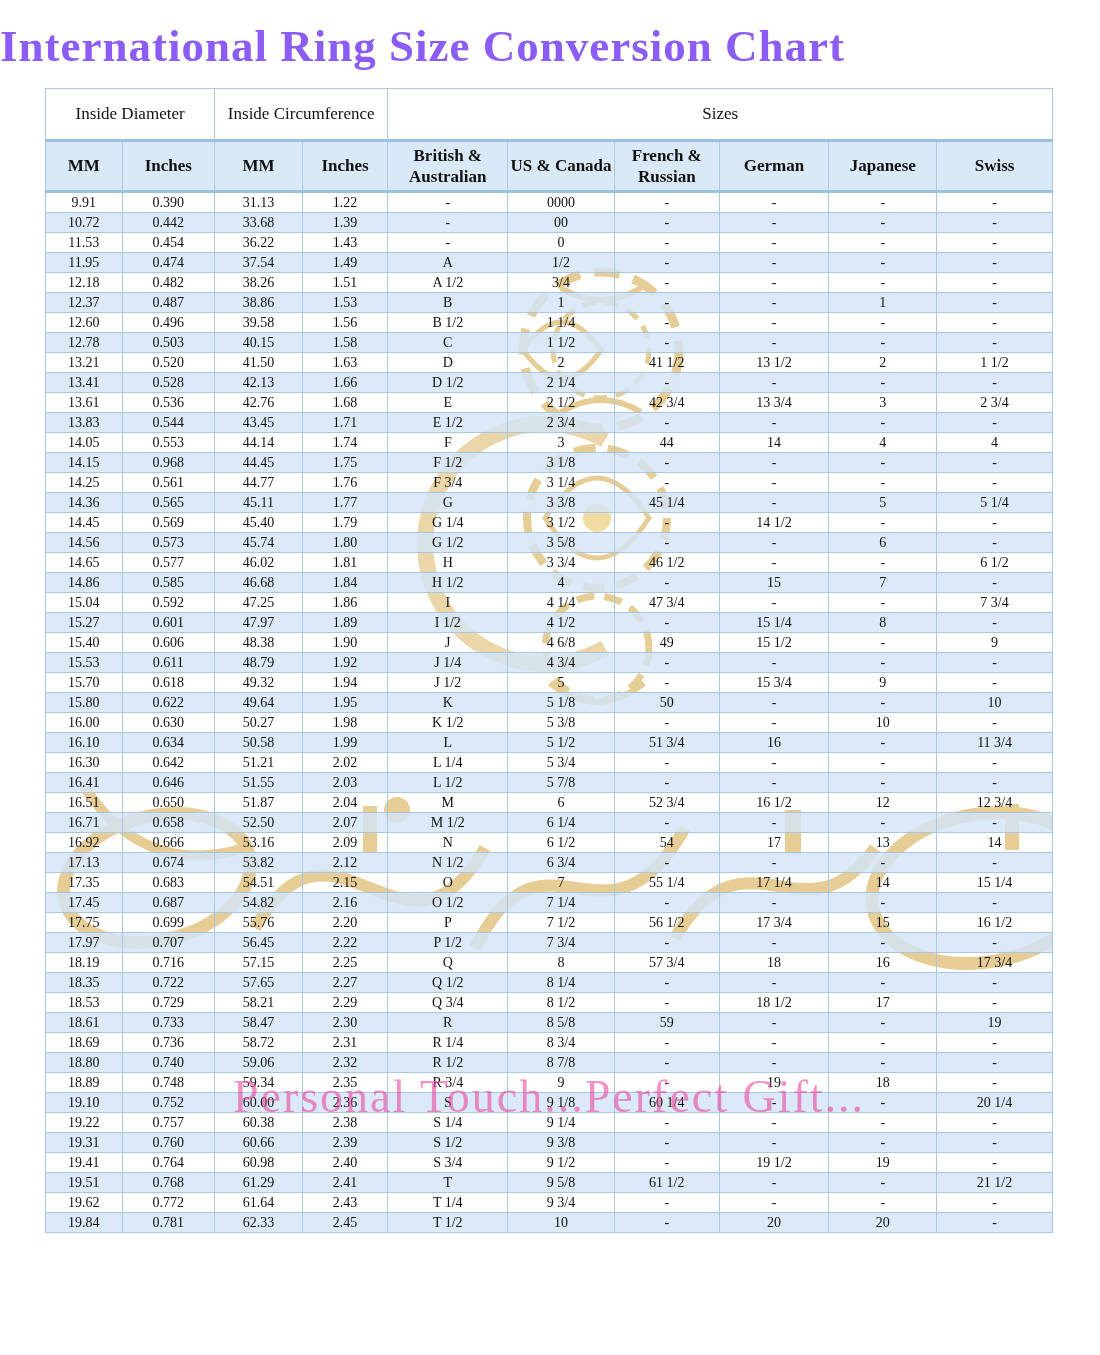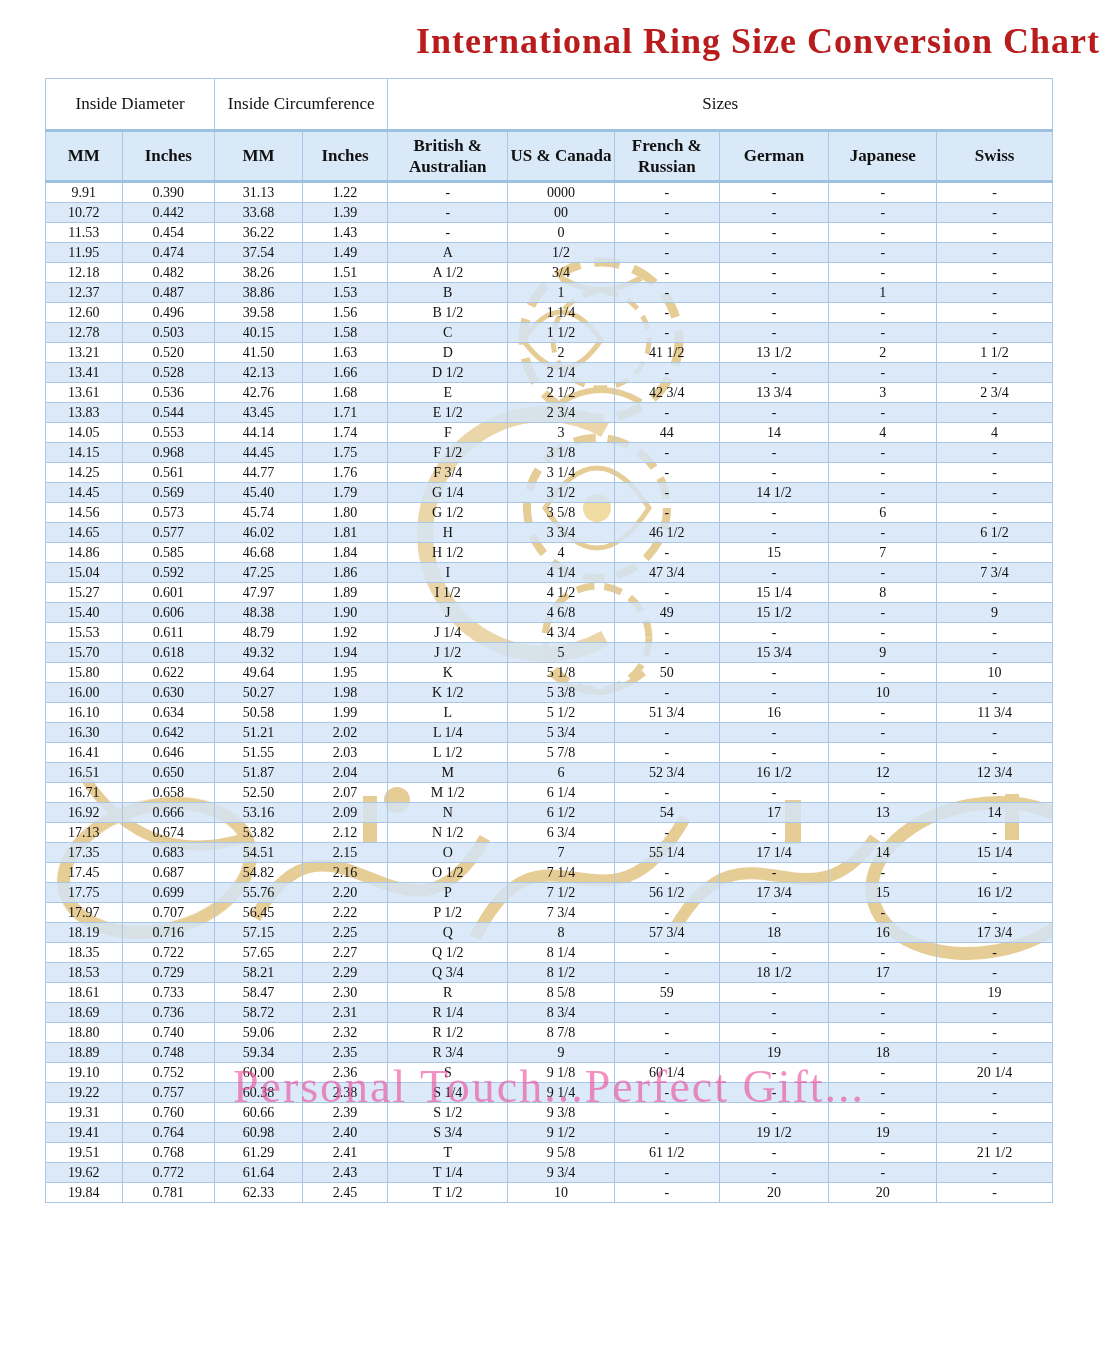--- a/index.html
+++ b/index.html
@@ -2,21 +2,21 @@
 <html><head>
 <meta charset="utf-8">
 <style>
   html,body{margin:0;padding:0;}
   body{
     width:1100px;height:1355px;background:#ffffff;
     font-family:"Liberation Serif","DejaVu Serif",serif;color:#111;
     overflow:hidden;
   }
   h1{
-    text-align:right;font-size:36px;font-weight:bold;color:#b91c1c;
+    text-align:left;font-size:45px;font-weight:bold;color:#8b5cf6;
     margin:20px 0 16px 0;letter-spacing:1px;
   }
   .table-wrap{position:relative;width:1008px;margin-left:45px;}
   table{
     width:100%;border-collapse:collapse;table-layout:fixed;
     position:relative;z-index:1;
   }
   th,td{border:1px solid #a9c7e5;text-align:center;padding:0;}
   thead tr.group th{
     height:50px;font-size:17px;font-weight:normal;background:rgba(255,255,255,0.95);
@@ -286,20 +286,32 @@
           <td>44.77</td>
           <td>1.76</td>
           <td>F 3/4</td>
           <td>3 1/4</td>
           <td>-</td>
           <td>-</td>
           <td>-</td>
           <td>-</td>
         </tr>
         <tr>
+          <td>14.36</td>
+          <td>0.565</td>
+          <td>45.11</td>
+          <td>1.77</td>
+          <td>G</td>
+          <td>3 3/8</td>
+          <td>45 1/4</td>
+          <td>-</td>
+          <td>5</td>
+          <td>5 1/4</td>
+        </tr>
+        <tr>
           <td>14.45</td>
           <td>0.569</td>
           <td>45.40</td>
           <td>1.79</td>
           <td>G 1/4</td>
           <td>3 1/2</td>
           <td>-</td>
           <td>14 1/2</td>
           <td>-</td>
           <td>-</td>

